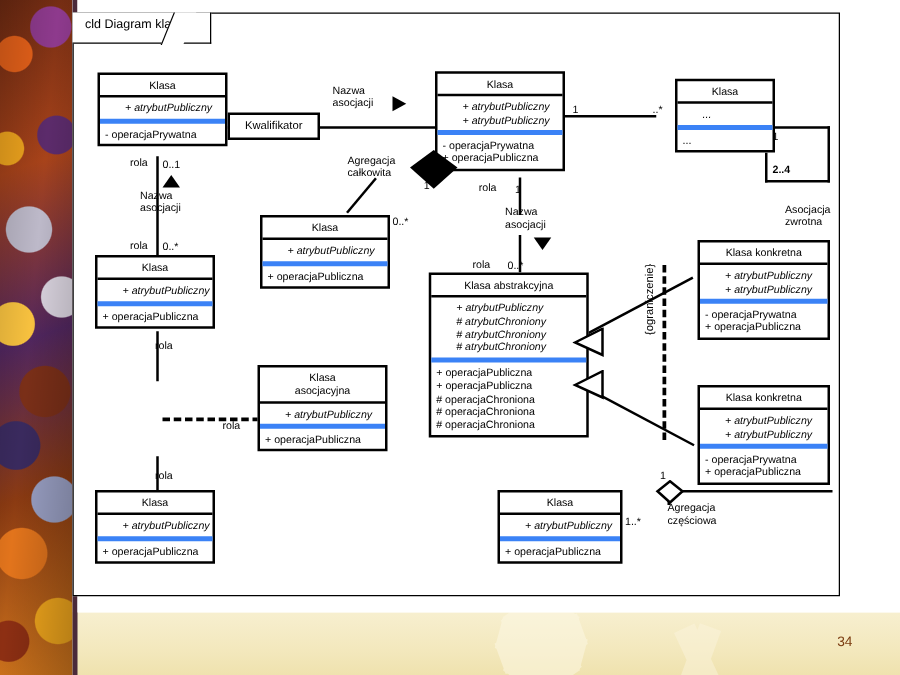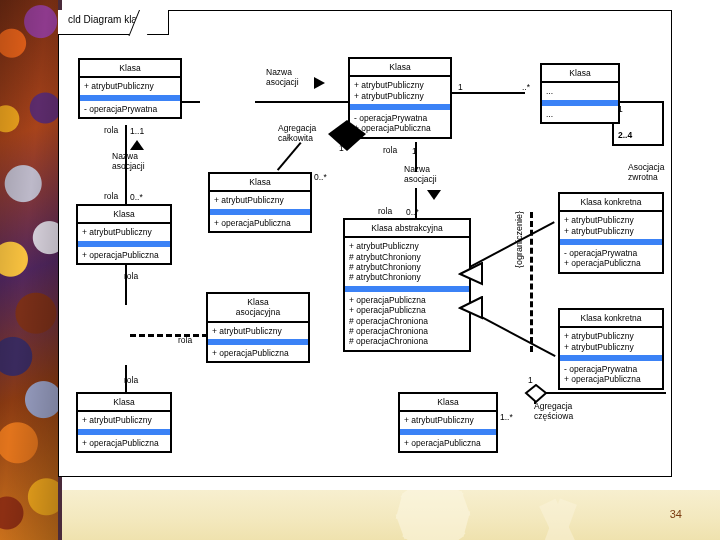--- a/index.html
+++ b/index.html
@@ -62,21 +62,21 @@
      border:1px solid #000;border-left:none;border-top:none;background:#fff;
      padding:4px 26px 4px 10px;font-size:10px;color:#000;white-space:nowrap;
      box-sizing:border-box;}
   #frame-tab-cut{position:absolute;left:139px;top:10px;width:17px;height:26px;background:#fff;
      border-left:1px solid #000;transform:skewX(-22deg);transform-origin:top left;}
 
   
   .cls{position:absolute;background:#fff;border:2px solid #000;box-sizing:border-box;
        font-size:8.5px;line-height:1.22;color:#000;}
   .cls .name{text-align:center;padding:3px 2px;border-bottom:2px solid #000;white-space:pre-line;}
-  .cls .attrs{padding:3px 4px;border-bottom:6px solid #3b82f6;}
+  .cls .attrs{padding:3px 20px;border-bottom:4px solid #3b82f6;font-style:italic;}
   .cls .ops{padding:3px 4px;}
   .cls .attrs div,.cls .ops div{white-space:nowrap;}
 
   
   .lbl{position:absolute;font-size:8.5px;color:#000;line-height:1.15;white-space:pre-line;}
   .lbl.c{text-align:left;}
   .mult{position:absolute;font-size:8.5px;color:#000;}
 
   
   .ln{position:absolute;background:#000;}
@@ -162,20 +162,21 @@
 
   <div class="ln" style="left:470px;top:268px;width:2px;height:96px;transform:rotate(-118deg);transform-origin:top left;"></div>
   <div class="ln" style="left:470px;top:312px;width:2px;height:96px;transform:rotate(-62deg);transform-origin:top left;"></div>
 
   <div class="dash-v" style="left:530px;top:212px;height:140px;"></div>
 
   <div class="ln" style="left:494px;top:424px;width:2px;height:52px;transform:rotate(118deg);transform-origin:top left;"></div>
   <div class="ln lnv" style="left:534px;top:392px;height:12px;"></div>
   <div class="ln lnh" style="left:534px;top:392px;width:132px;"></div>
 
+  <div id="qualifier" style="left:182px;top:90px;width:74px;height:22px;">Kwalifikator</div>
 
   <div class="cls" style="left:78px;top:58px;width:104px;">
     <div class="name">Klasa</div>
     <div class="attrs">
       <div>+ atrybutPubliczny</div>
     </div>
     <div class="ops">
       <div>- operacjaPrywatna</div>
     </div>
   </div>
@@ -327,21 +328,21 @@
   <div class="rot" style="left:514px;top:268px;">{ograniczenie}</div>
 
   <div class="lbl" style="left:104px;top:126px;">rola</div>
   <div class="lbl" style="left:104px;top:192px;">rola</div>
   <div class="lbl" style="left:124px;top:272px;">rola</div>
   <div class="lbl" style="left:178px;top:336px;">rola</div>
   <div class="lbl" style="left:124px;top:376px;">rola</div>
   <div class="lbl" style="left:383px;top:146px;">rola</div>
   <div class="lbl" style="left:378px;top:207px;">rola</div>
 
-  <div class="mult" style="left:130px;top:126px;">1..1</div>
+  <div class="mult" style="left:130px;top:126px;">0..1</div>
   <div class="mult" style="left:130px;top:192px;">0..*</div>
   <div class="mult" style="left:458px;top:82px;">1</div>
   <div class="mult" style="left:522px;top:82px;">..*</div>
   <div class="mult" style="left:618px;top:104px;">1</div>
   <div class="mult" style="left:618px;top:130px;font-weight:bold;">2..4</div>
   <div class="mult" style="left:339px;top:143px;">1</div>
   <div class="mult" style="left:314px;top:172px;">0..*</div>
   <div class="mult" style="left:412px;top:146px;">1</div>
   <div class="mult" style="left:406px;top:207px;">0..*</div>
   <div class="mult" style="left:500px;top:412px;">1..*</div>

